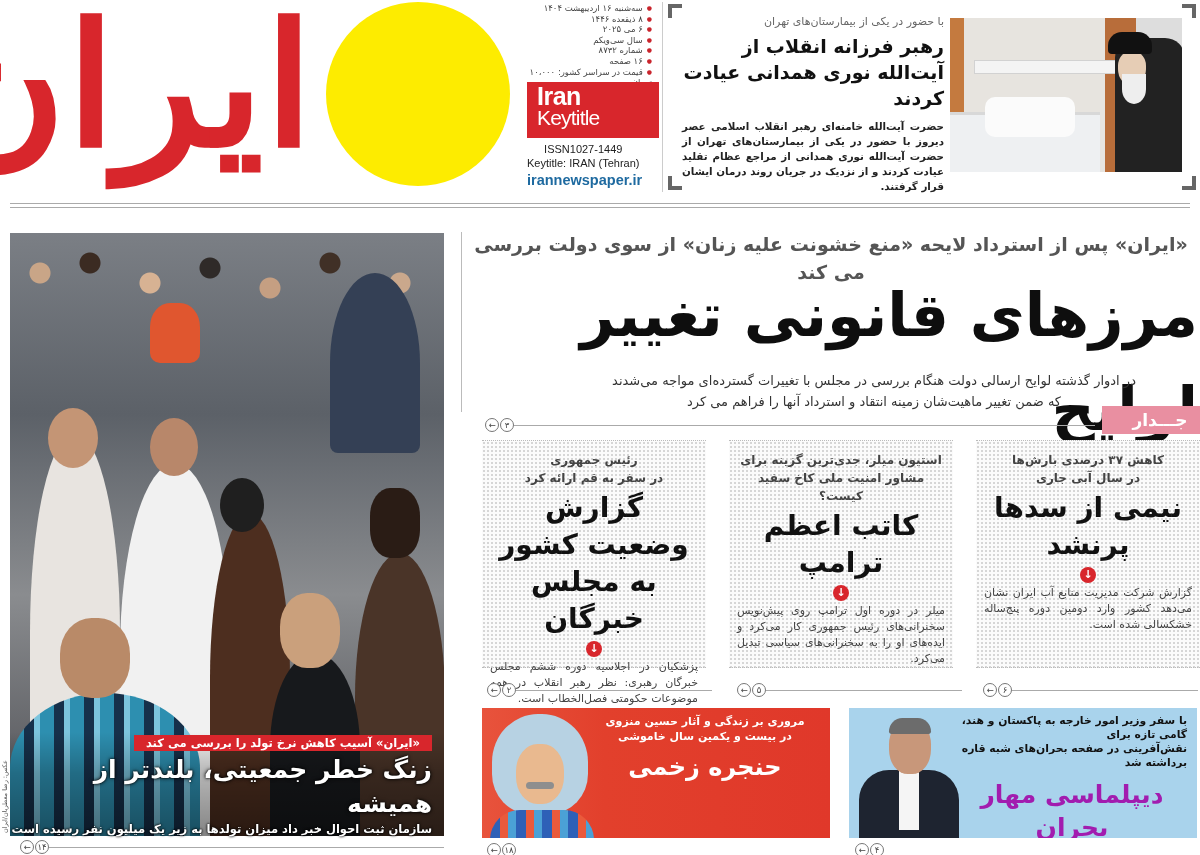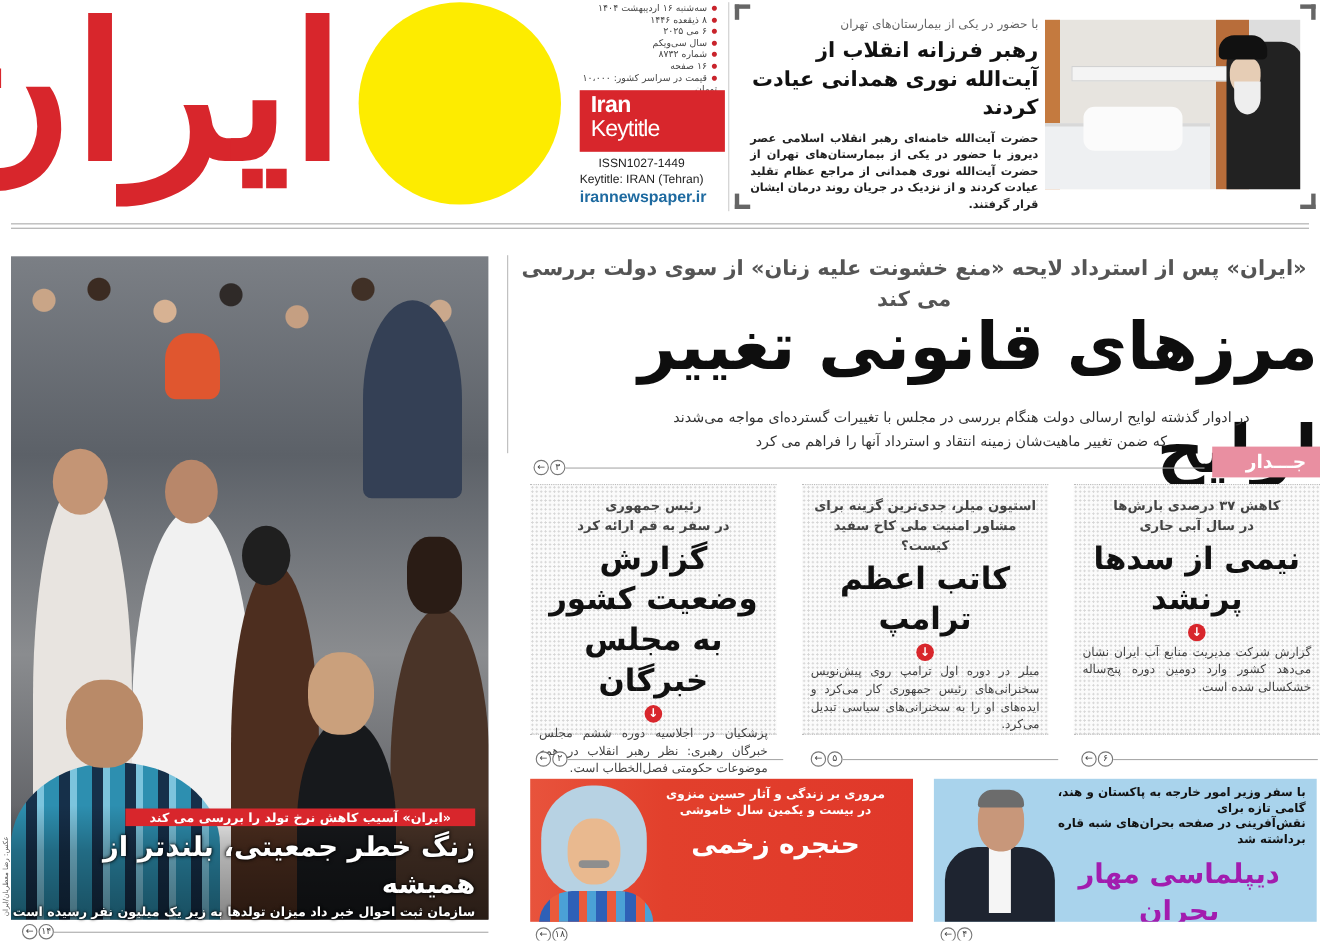--- a/index.html
+++ b/index.html
@@ -14,21 +14,21 @@
     color: #d8262c; direction: rtl; letter-spacing: -6px; transform: scaleX(1.05); }
   .yellow-dot { position: absolute; left: 326px; top: 2px; width: 184px; height: 184px; border-radius: 50%; background: #fdec00; }
 
   .dateline { position: absolute; left: 522px; top: 3px; width: 130px; direction: rtl; text-align: right;
     font-size: 8.5px; line-height: 10.6px; color: #444; }
   .dateline li { list-style: none; }
   .dateline li::before { content: "●"; color: #c9242c; font-size: 6px; margin-left: 4px; vertical-align: 1px; }
 
   .brand-box { position: absolute; left: 527px; top: 82px; width: 132px; height: 56px; background: #d8262c; color: #fff;
     font-family: "Liberation Sans", sans-serif; padding: 4px 0 0 10px; }
-  .brand-box .b1 { font-weight: bold; font-size: 21px; line-height: 20px; letter-spacing: -0.5px; }
+  .brand-box .b1 { font-weight: bold; font-size: 25px; line-height: 20px; letter-spacing: -0.5px; }
   .brand-box .b2 { font-size: 21px; line-height: 24px; letter-spacing: -0.8px; }
   .issn { position: absolute; left: 527px; top: 142px; font-family: "Liberation Sans", sans-serif; font-size: 11px; line-height: 14px; color: #222; text-align: center; }
   .site { position: absolute; left: 527px; top: 172px; font-family: "Liberation Sans", sans-serif; font-weight: bold; font-size: 14.5px; color: #1e6aa0; }
   .brand-divider { position: absolute; left: 662px; top: 2px; width: 1px; height: 190px; background: #ccc; }
 
   .top-story { position: absolute; left: 668px; top: 4px; width: 528px; height: 186px; }
   .corner { position: absolute; width: 14px; height: 14px; border-color: #666; border-style: solid; }
   .corner.tl { left: 0; top: 0; border-width: 4px 0 0 4px; }
   .corner.bl { left: 0; bottom: 0; border-width: 0 0 4px 4px; }
   .corner.tr { right: 0; top: 0; border-width: 4px 4px 0 0; }
@@ -71,21 +71,21 @@
   .crowd .h4 { left: 360px; top: 255px; width: 50px; height: 70px; background: #2a1c15; border-radius: 40%; }
   .crowd .p5 { left: 260px; top: 420px; width: 90px; height: 190px; background: #17191c; }
   .crowd .h5 { left: 270px; top: 360px; width: 60px; height: 75px; background: #caa07c; border-radius: 45%; }
   .crowd .p6 { left: 0px; top: 460px; width: 190px; height: 150px; background: repeating-linear-gradient(90deg, #2d8fb0 0 14px, #16304a 14px 24px, #7cc4dd 24px 30px); }
   .crowd .h6 { left: 50px; top: 385px; width: 70px; height: 80px; background: #b98a68; border-radius: 45%; }
   .crowd .p7 { left: 320px; top: 40px; width: 90px; height: 180px; background: #344055; }
   .crowd .p8 { left: 140px; top: 70px; width: 50px; height: 60px; background: #e0562f; border-radius: 40% 40% 10px 10px; }
 
   .lead-overlay { position: absolute; left: 10px; top: 732px; width: 434px; height: 104px; direction: rtl; text-align: right; padding-right: 12px;
     background: linear-gradient(180deg, rgba(0,0,0,0) 0%, rgba(0,0,0,0.25) 40%, rgba(0,0,0,0.45) 100%); }
-  .lead-kicker { display: inline-block; background: #d8262c; color: #fff; font-size: 11.5px; font-weight: bold; padding: 1px 22px; margin-top: 2px; }
+  .lead-kicker { display: inline-block; background: #d8262c; color: #fff; font-size: 11.5px; font-weight: bold; padding: 1px 12px; margin-top: 2px; }
   .lead-head { color: #fff; font-size: 25px; font-weight: bold; line-height: 34px; margin-top: 2px; text-shadow: 0 0 4px #000, 0 0 2px #000; letter-spacing: -0.5px; }
   .lead-sub { color: #fff; font-size: 11.5px; font-weight: bold; line-height: 16px; text-shadow: 0 0 3px #000, 0 0 2px #000; }
   .photo-credit { position: absolute; left: 1px; top: 760px; width: 10px; height: 80px; writing-mode: vertical-rl; transform: rotate(180deg);
     font-size: 6.5px; color: #555; direction: rtl; }
 
   .page-ref { position: absolute; height: 14px; display: flex; align-items: center; }
   .page-ref .circ { width: 14px; height: 14px; border: 1px solid #777; border-radius: 50%; font-size: 8.5px; line-height: 12px; text-align: center; color: #444; background: #fff; }
   .page-ref .circ + .circ { margin-left: 1px; }
   .page-ref .line { height: 1px; background: #aaa; }
 

